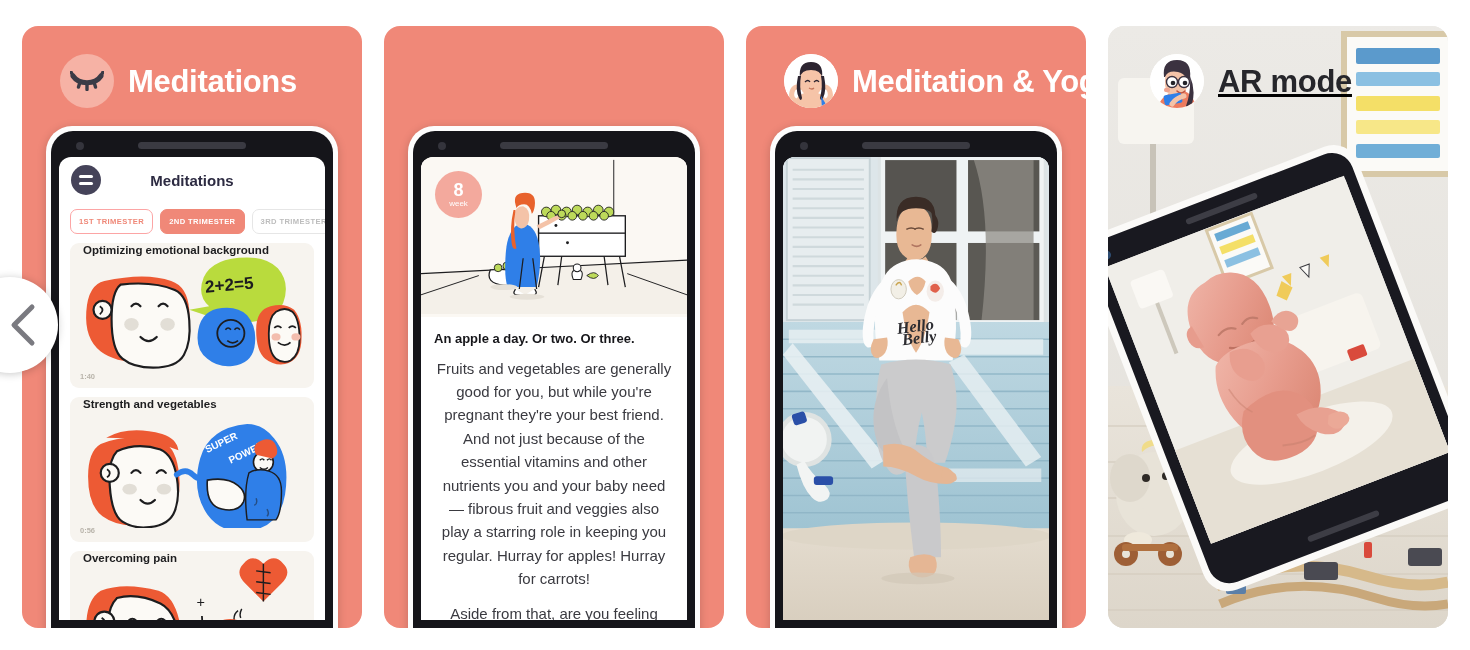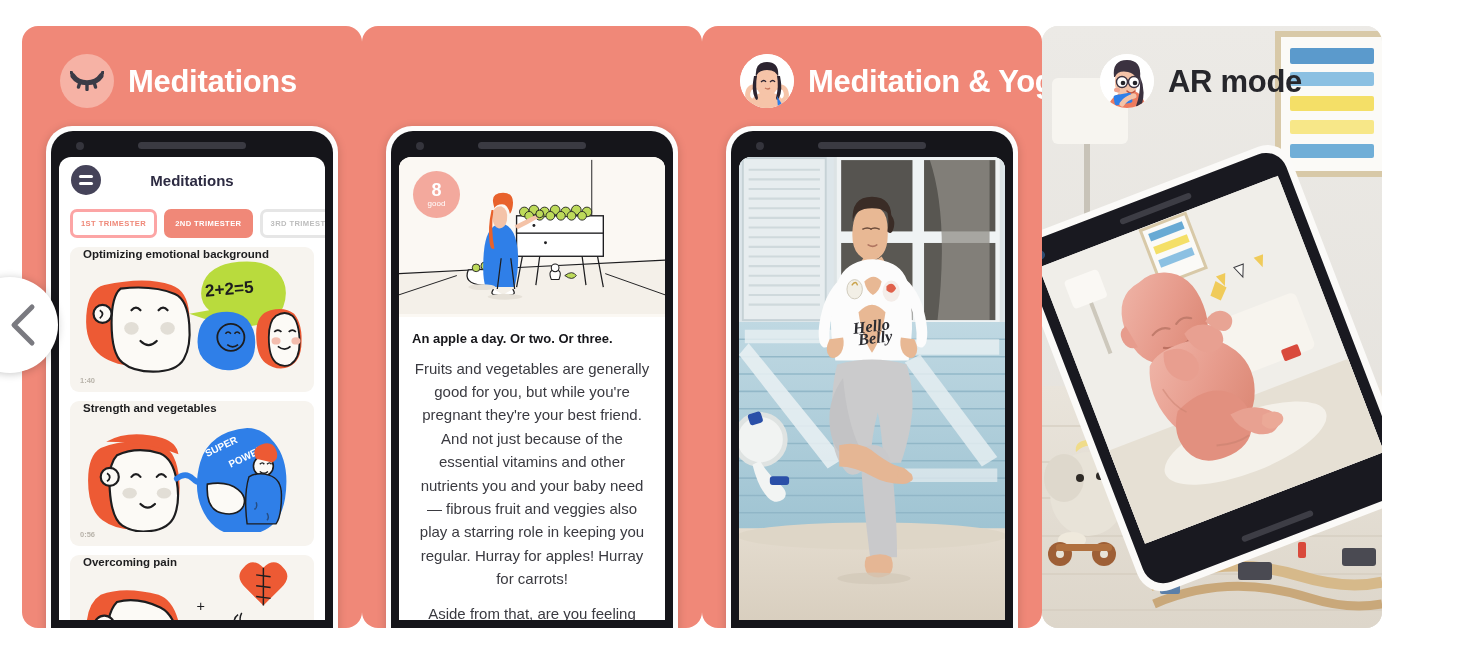--- a/index.html
+++ b/index.html
@@ -6,42 +6,42 @@
   html,body{
     width:1470px; height:650px; overflow:hidden;
     background:#ffffff;
     font-family:"Liberation Sans", sans-serif;
   }
   .stage{
     position:relative; width:1470px; height:650px; background:#fff;
   }
   .carousel{
     position:absolute; left:0; top:0; width:1470px; height:650px;
-    display:flex; align-items:flex-start; 
+    display:flex; align-items:flex-start; gap:22px;
     padding:26px 22px 22px 22px;
   }
 
   
   .card{
     position:relative;
     width:340px; height:602px;
     border-radius:16px;
     overflow:hidden;
     flex:0 0 auto;
     background:#F08878;
   }
 
   
   .card-head{
     position:relative; z-index:6;
     display:flex; align-items:center; gap:14px;
     padding:18px 0 0 38px;
     height:92px;
   }
-  .card-head.ar{ padding-left:58px; }
+  .card-head.ar{ padding-left:42px;text-decoration:underline; }
   .avatar{
     width:54px; height:54px; border-radius:50%;
     flex:0 0 auto; position:relative; overflow:hidden;
     background:#F6B2A5;
     display:flex; align-items:center; justify-content:center;
   }
   .avatar.photo{ background:#ffffff; }
   .card-title{
     font-size:31px; font-weight:bold; color:#ffffff;
     letter-spacing:-0.3px; white-space:nowrap;
@@ -95,21 +95,21 @@
   }
   .burger i{ display:block; width:14px; height:2.6px; border-radius:2px; background:#fff; }
   .med-topbar h3{
     position:absolute; left:0; right:0; text-align:center;
     font-size:15px; font-weight:bold; color:#2d2b42; pointer-events:none;
   }
   .tabs{ display:flex; gap:7px; padding:6px 11px 9px 11px; }
   .tab{
     font-size:7.6px; font-weight:bold; letter-spacing:.4px;
     padding:7px 8px; border-radius:7px; white-space:nowrap;
-    border:3px solid #fca5a5; color:#ef8878; background:#fff;
+    border:1px solid #fca5a5; color:#ef8878; background:#fff;
   }
   .tab.active{ background:#F08878; border-color:#F08878; color:#fff; }
   .tab.muted{ border-color:#e6e6e6; color:#bdbdbd; }
   .med-list{ padding:0 11px; display:flex; flex-direction:column; gap:9px; }
   .med-card{
     position:relative; background:#F7F4EF; border-radius:9px;
     height:145px; overflow:hidden; flex:0 0 auto;
   }
   .med-card h4{
     position:absolute; left:10px; top:0; z-index:3;
@@ -340,21 +340,21 @@
                 <path d="M106 102 l-4 32 M116 102 l4 32" stroke="#1d1d1f" stroke-width="1.3"></path>
                 <path d="M98 134 q-4 6 2 6 l8 0 M118 134 q4 6 -2 6 l-8 0" stroke="#1d1d1f" stroke-width="1.3" fill="#fff"></path>
                 <ellipse cx="110" cy="142" rx="18" ry="3" fill="#E6E1D8"></ellipse>
                 <ellipse cx="86" cy="132" rx="14" ry="3" fill="#E6E1D8"></ellipse>
                 <path d="M158 124 q-4 -10 4 -10 q8 0 4 10 z" fill="#fff" stroke="#1d1d1f" stroke-width="1.1"></path>
                 <circle cx="162" cy="112" r="4" fill="#fff" stroke="#1d1d1f" stroke-width="1.1"></circle>
                 <path d="M172 120 q8 -6 12 0 q-4 6 -12 0 z" fill="#BDDA5A" stroke="#1d1d1f" stroke-width=".9"></path>
               </svg>
               <div class="week-badge">
                 <span class="n">8</span>
-                <span class="l">good</span>
+                <span class="l">week</span>
               </div>
             </div>
 
             <div class="tip-body">
               <h2>An apple a day. Or two. Or three.</h2>
               <p>Fruits and vegetables are generally good for you, but while you're pregnant they're your best friend. And not just because of the essential vitamins and other nutrients you and your baby need — fibrous fruit and veggies also play a starring role in keeping you regular. Hurray for apples! Hurray for carrots!</p>
               <p>Aside from that, are you feeling queasy and restless? Taking a 20-minute walk every evening can help you avoid nausea and get better sleep. Also, try adding squats to your exercise mix; they'll strengthen the muscles you'll need during labor. Again, clear any exercises you want to do with your doctor first!</p>
             </div>
 
           </div>

